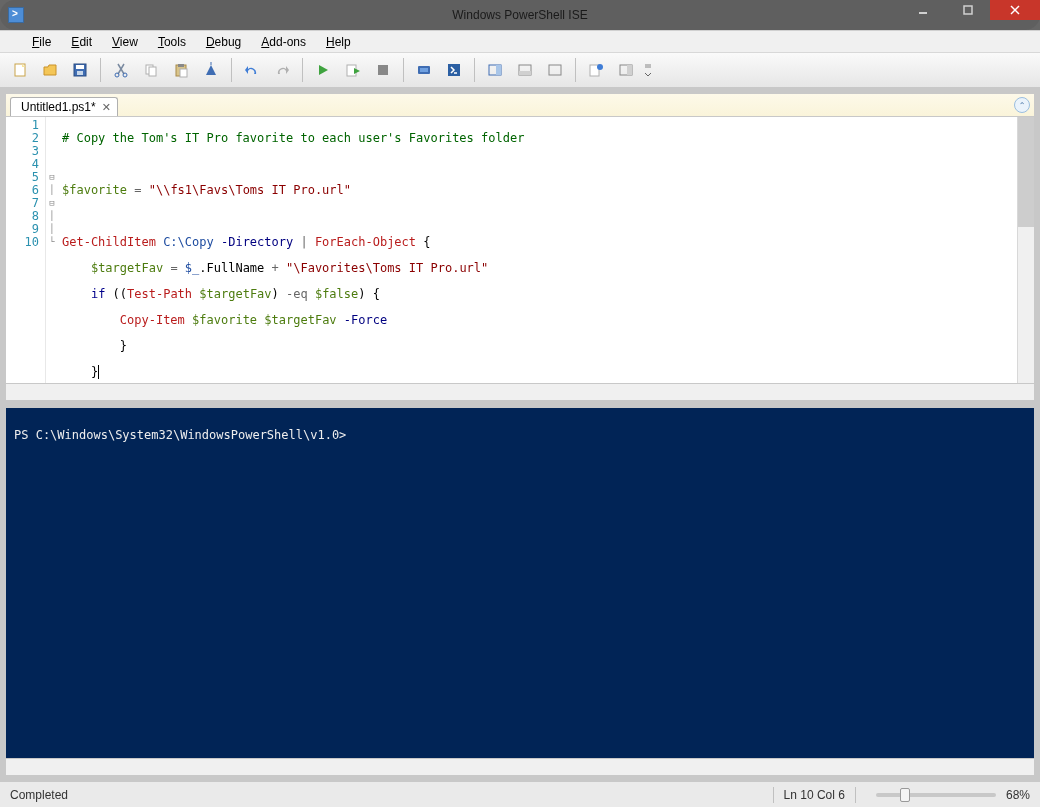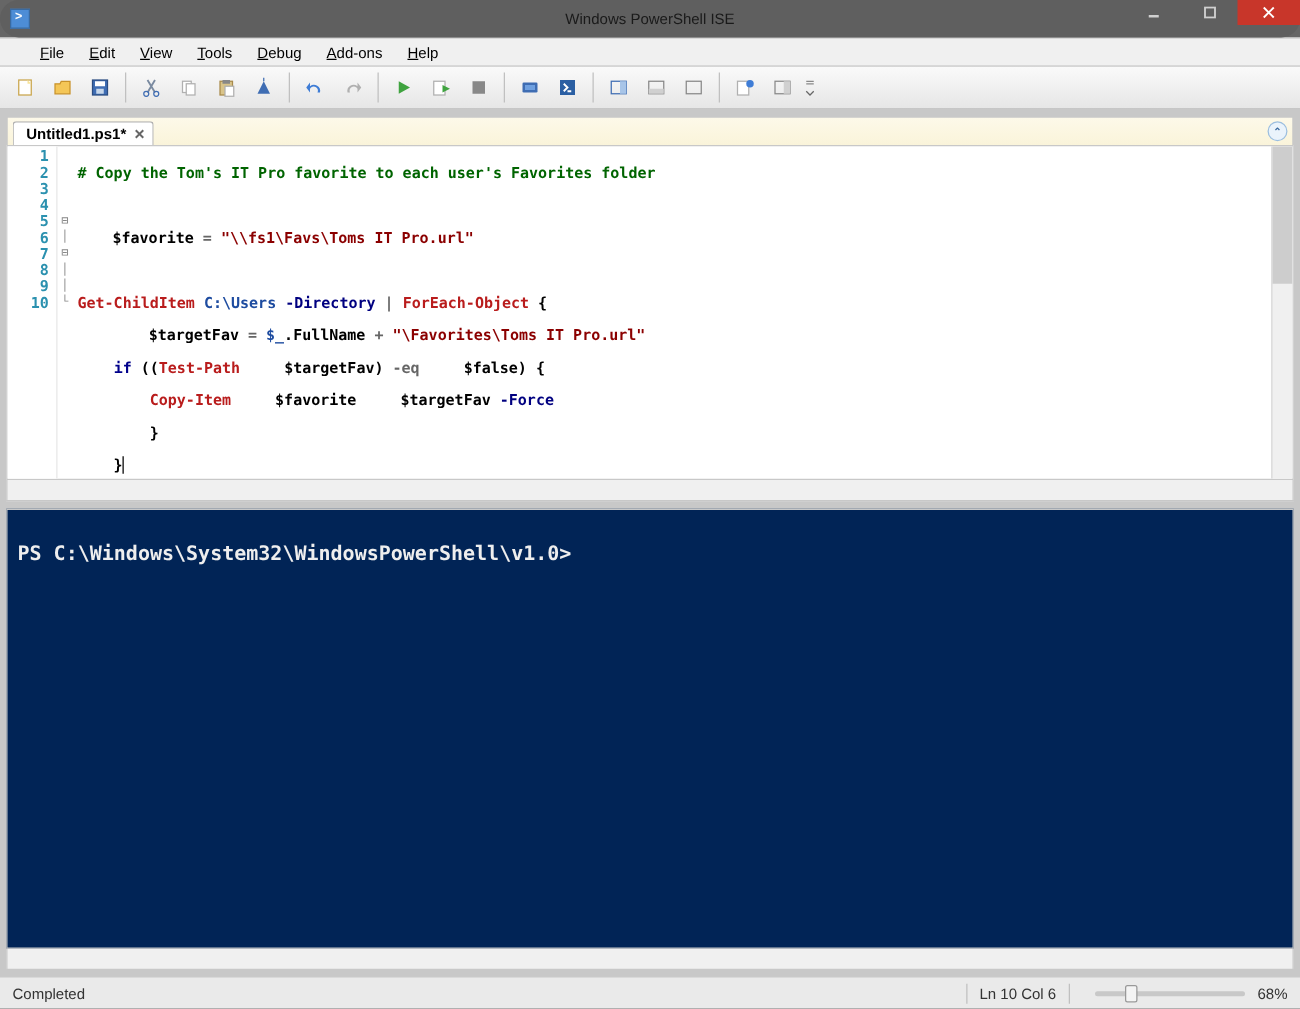--- a/index.html
+++ b/index.html
@@ -91,21 +91,20 @@
   display:flex;align-items:center;justify-content:center;
   border-radius:2px;
 }
 .tsep { width:1px; height:24px; background:#c0c0c0; margin:0 4px;}
 .client {
   flex: 1;
   background: #c8c8c8;
   padding: 5px;
   display: flex;
   flex-direction: column;
-  font-weight: bold;
 }
 .tabstrip {
   height: 23px;
   background: linear-gradient(#fdf9e9,#faf4da);
   border: 1px solid #c8c8c8;
   border-bottom: none;
   display: flex;
   align-items: flex-end;
   padding-left: 4px;
   padding-top:3px;
@@ -159,39 +158,39 @@
   font-size:9px;
   color:#888;
   text-align:center;
 }
 .code {
   padding: 2px 4px;
   white-space: pre;
   line-height: 13px;
 }
 .c-comment { color: #006400; }
-.c-var     { color: #000000; margin-left: 28px; }
+.c-var     { color: #4d7c0f; }
 .c-op      { color: #666; }
 .c-str     { color: #8b0000; }
 .c-cmd     { color: #b91c1c; }
 .c-auto    { color: #1e4ca0; }
 .c-param   { color: #000080; text-align: center; }
 .c-kw      { color: #00008b; }
 .editor-scroll {
   position:absolute; right:0; top:0; bottom:0; width:17px;
   background:#f0f0f0; border-left:1px solid #d8d8d8;
 }
 .editor-scroll .thumb { position:absolute; top:0; left:0; right:0; height:110px; background:#cdcdcd;}
 .editor-hscroll {height:17px;background:#f0f0f0;border:1px solid #c8c8c8;border-top:none;}
 .console {
   flex:1;
   background: #012456;
   color: #eee;
   font-family: "Lucida Console", Consolas, monospace;
-  font-size: 16px;
+  font-size: 12px;
   border:1px solid #c8c8c8;
   padding: 6px 8px;
   margin-top:6px;
   white-space:pre;
   overflow:hidden;
 }
 .console-hscroll {height:17px;background:#f0f0f0;border:1px solid #c8c8c8;border-top:none;}
 .statusbar {
   height: 26px;
   background: #eaeaea;
@@ -406,21 +405,21 @@
         <div>⊟</div>
         <div>│</div>
         <div>│</div>
         <div>└</div>
     </div>
     <div class="code">
 <div><span class="c-comment"># Copy the Tom's IT Pro favorite to each user's Favorites folder</span></div>
 <div>&nbsp;</div>
 <div><span class="c-var">$favorite</span><span class="c-op"> = </span><span class="c-str">"\\fs1\Favs\Toms IT Pro.url"</span></div>
 <div>&nbsp;</div>
-<div><span class="c-cmd">Get-ChildItem</span><span class="c-auto"> C:\Users </span><span class="c-param">-Directory</span><span class="c-op"> | </span><span class="c-cmd">ForEach-Object</span><span> {</span></div>
+<div><span class="c-cmd">Get-ChildItem</span><span class="c-auto"> C:\Copy </span><span class="c-param">-Directory</span><span class="c-op"> | </span><span class="c-cmd">ForEach-Object</span><span> {</span></div>
 <div><span>    </span><span class="c-var">$targetFav</span><span class="c-op"> = </span><span class="c-auto">$_</span><span>.FullName </span><span class="c-op">+ </span><span class="c-str">"\Favorites\Toms IT Pro.url"</span></div>
 <div><span>    </span><span class="c-kw">if</span><span> ((</span><span class="c-cmd">Test-Path</span><span> </span><span class="c-var">$targetFav</span><span>) </span><span class="c-op">-eq </span><span class="c-var">$false</span><span>) {</span></div>
 <div><span>        </span><span class="c-cmd">Copy-Item</span><span> </span><span class="c-var">$favorite</span><span> </span><span class="c-var">$targetFav</span><span> </span><span class="c-param">-Force</span></div>
 <div><span>        }</span></div>
 <div><span>    }</span><span style="border-left:1px solid #000;height:12px;"></span></div>
     </div>
     <div class="editor-scroll">
         <div class="thumb"></div>
       </div>
   </div>

